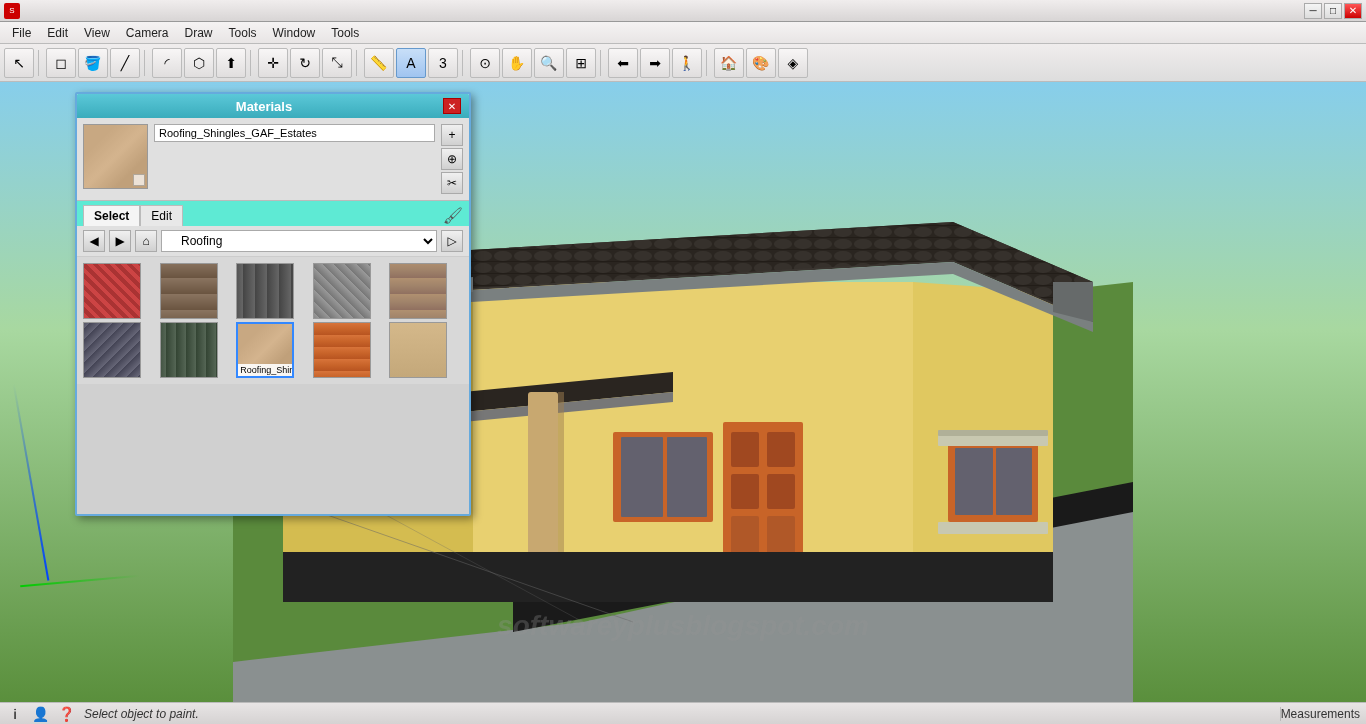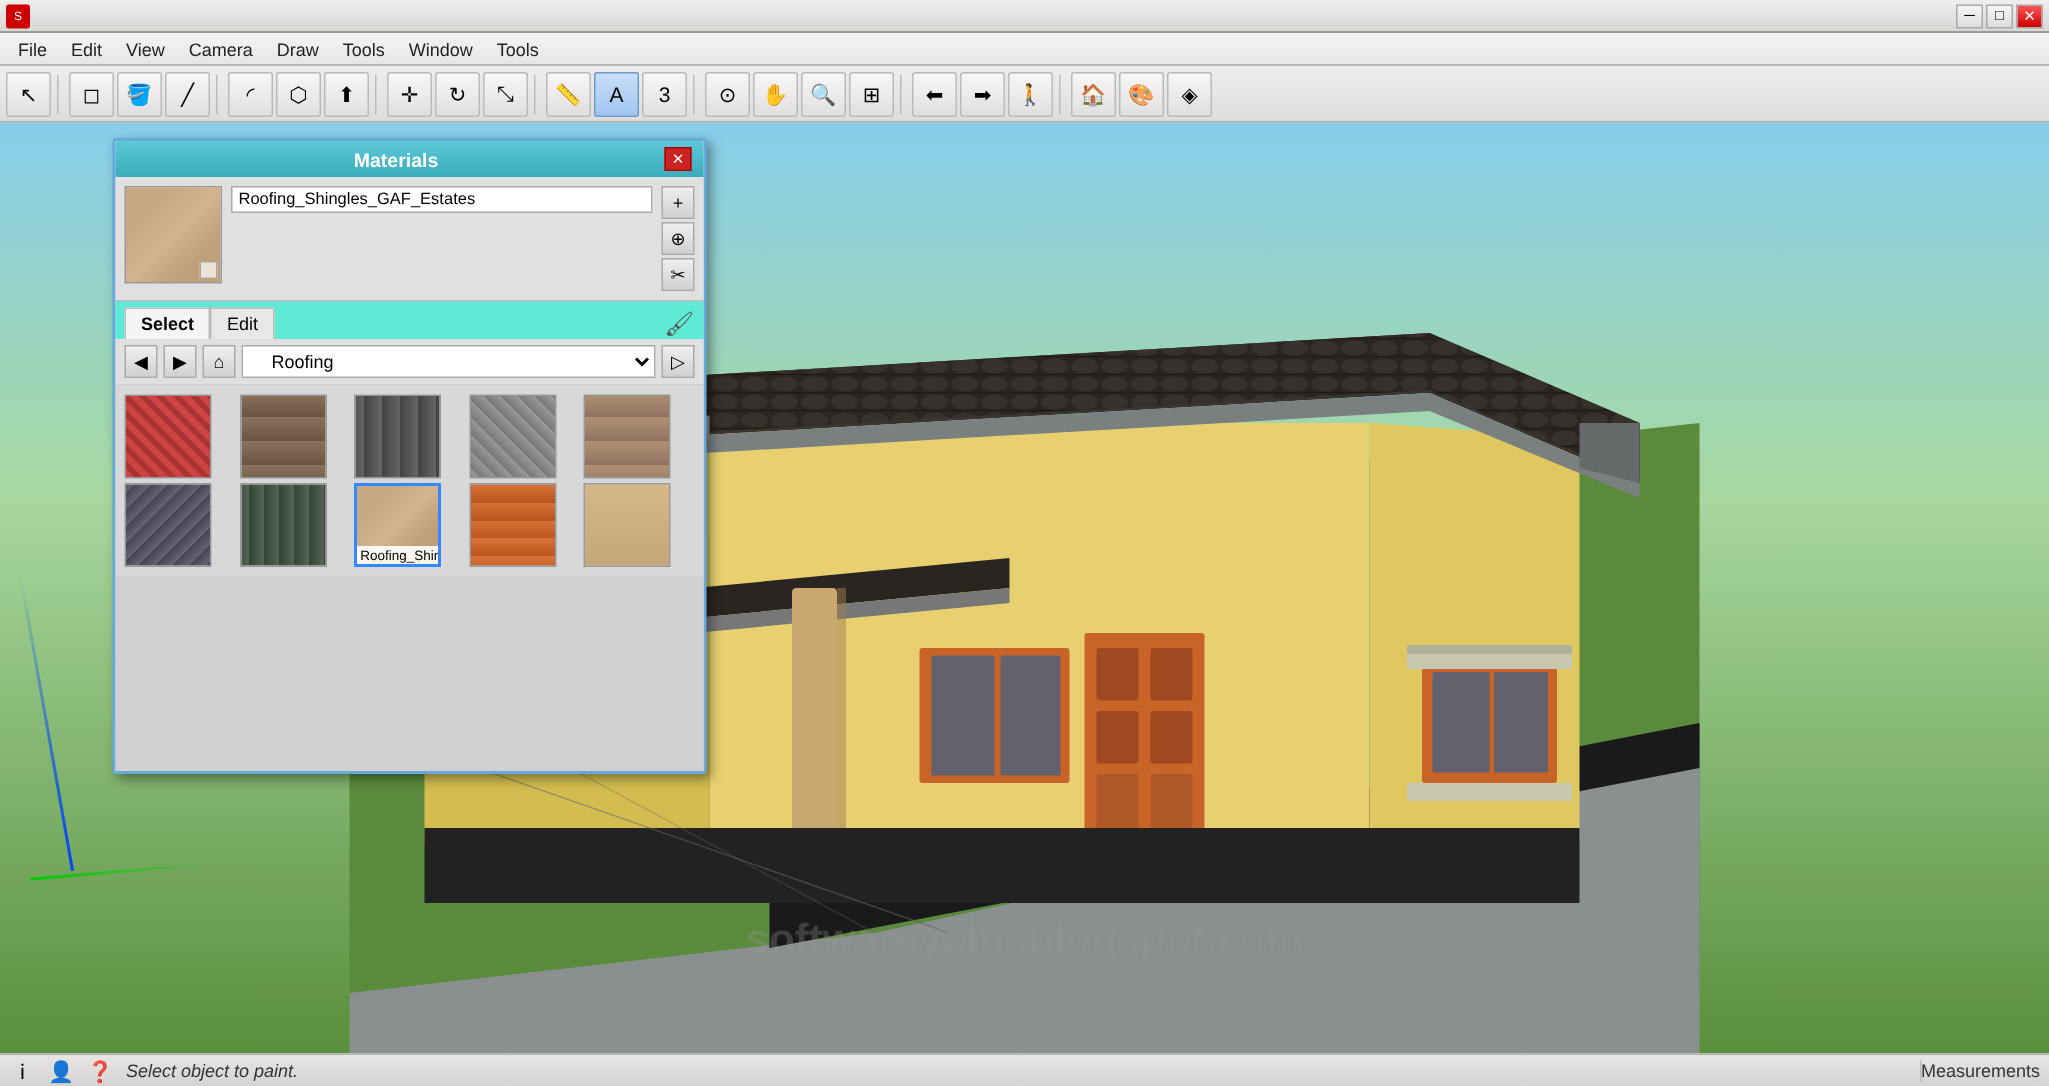--- a/index.html
+++ b/index.html
@@ -43,21 +43,21 @@
     #viewport {
       position: absolute; top: 82px; left: 0; right: 0; bottom: 22px;
       background: linear-gradient(to bottom, #87ceeb 0%, #a8d8a0 40%, #5a8f3c 100%);
       overflow: hidden;
     }
 
     
     #watermark {
       position: absolute; bottom: 60px; left: 50%; transform: translateX(-50%);
       font-size: 28px; color: rgba(150,150,150,0.3); white-space: nowrap;
-      font-weight: bold; pointer-events: none;
+      font-style: italic; font-weight: bold; pointer-events: none;
     }
 
     
     #house-svg { position: absolute; top: 0; left: 0; width: 100%; height: 100%; }
 
     
     #materials-panel {
       position: absolute; top: 10px; left: 75px;
       width: 396px; background: #e8e8e8; border: 2px solid #6ad; border-radius: 2px;
       box-shadow: 3px 3px 8px rgba(0,0,0,0.4); z-index: 100;

